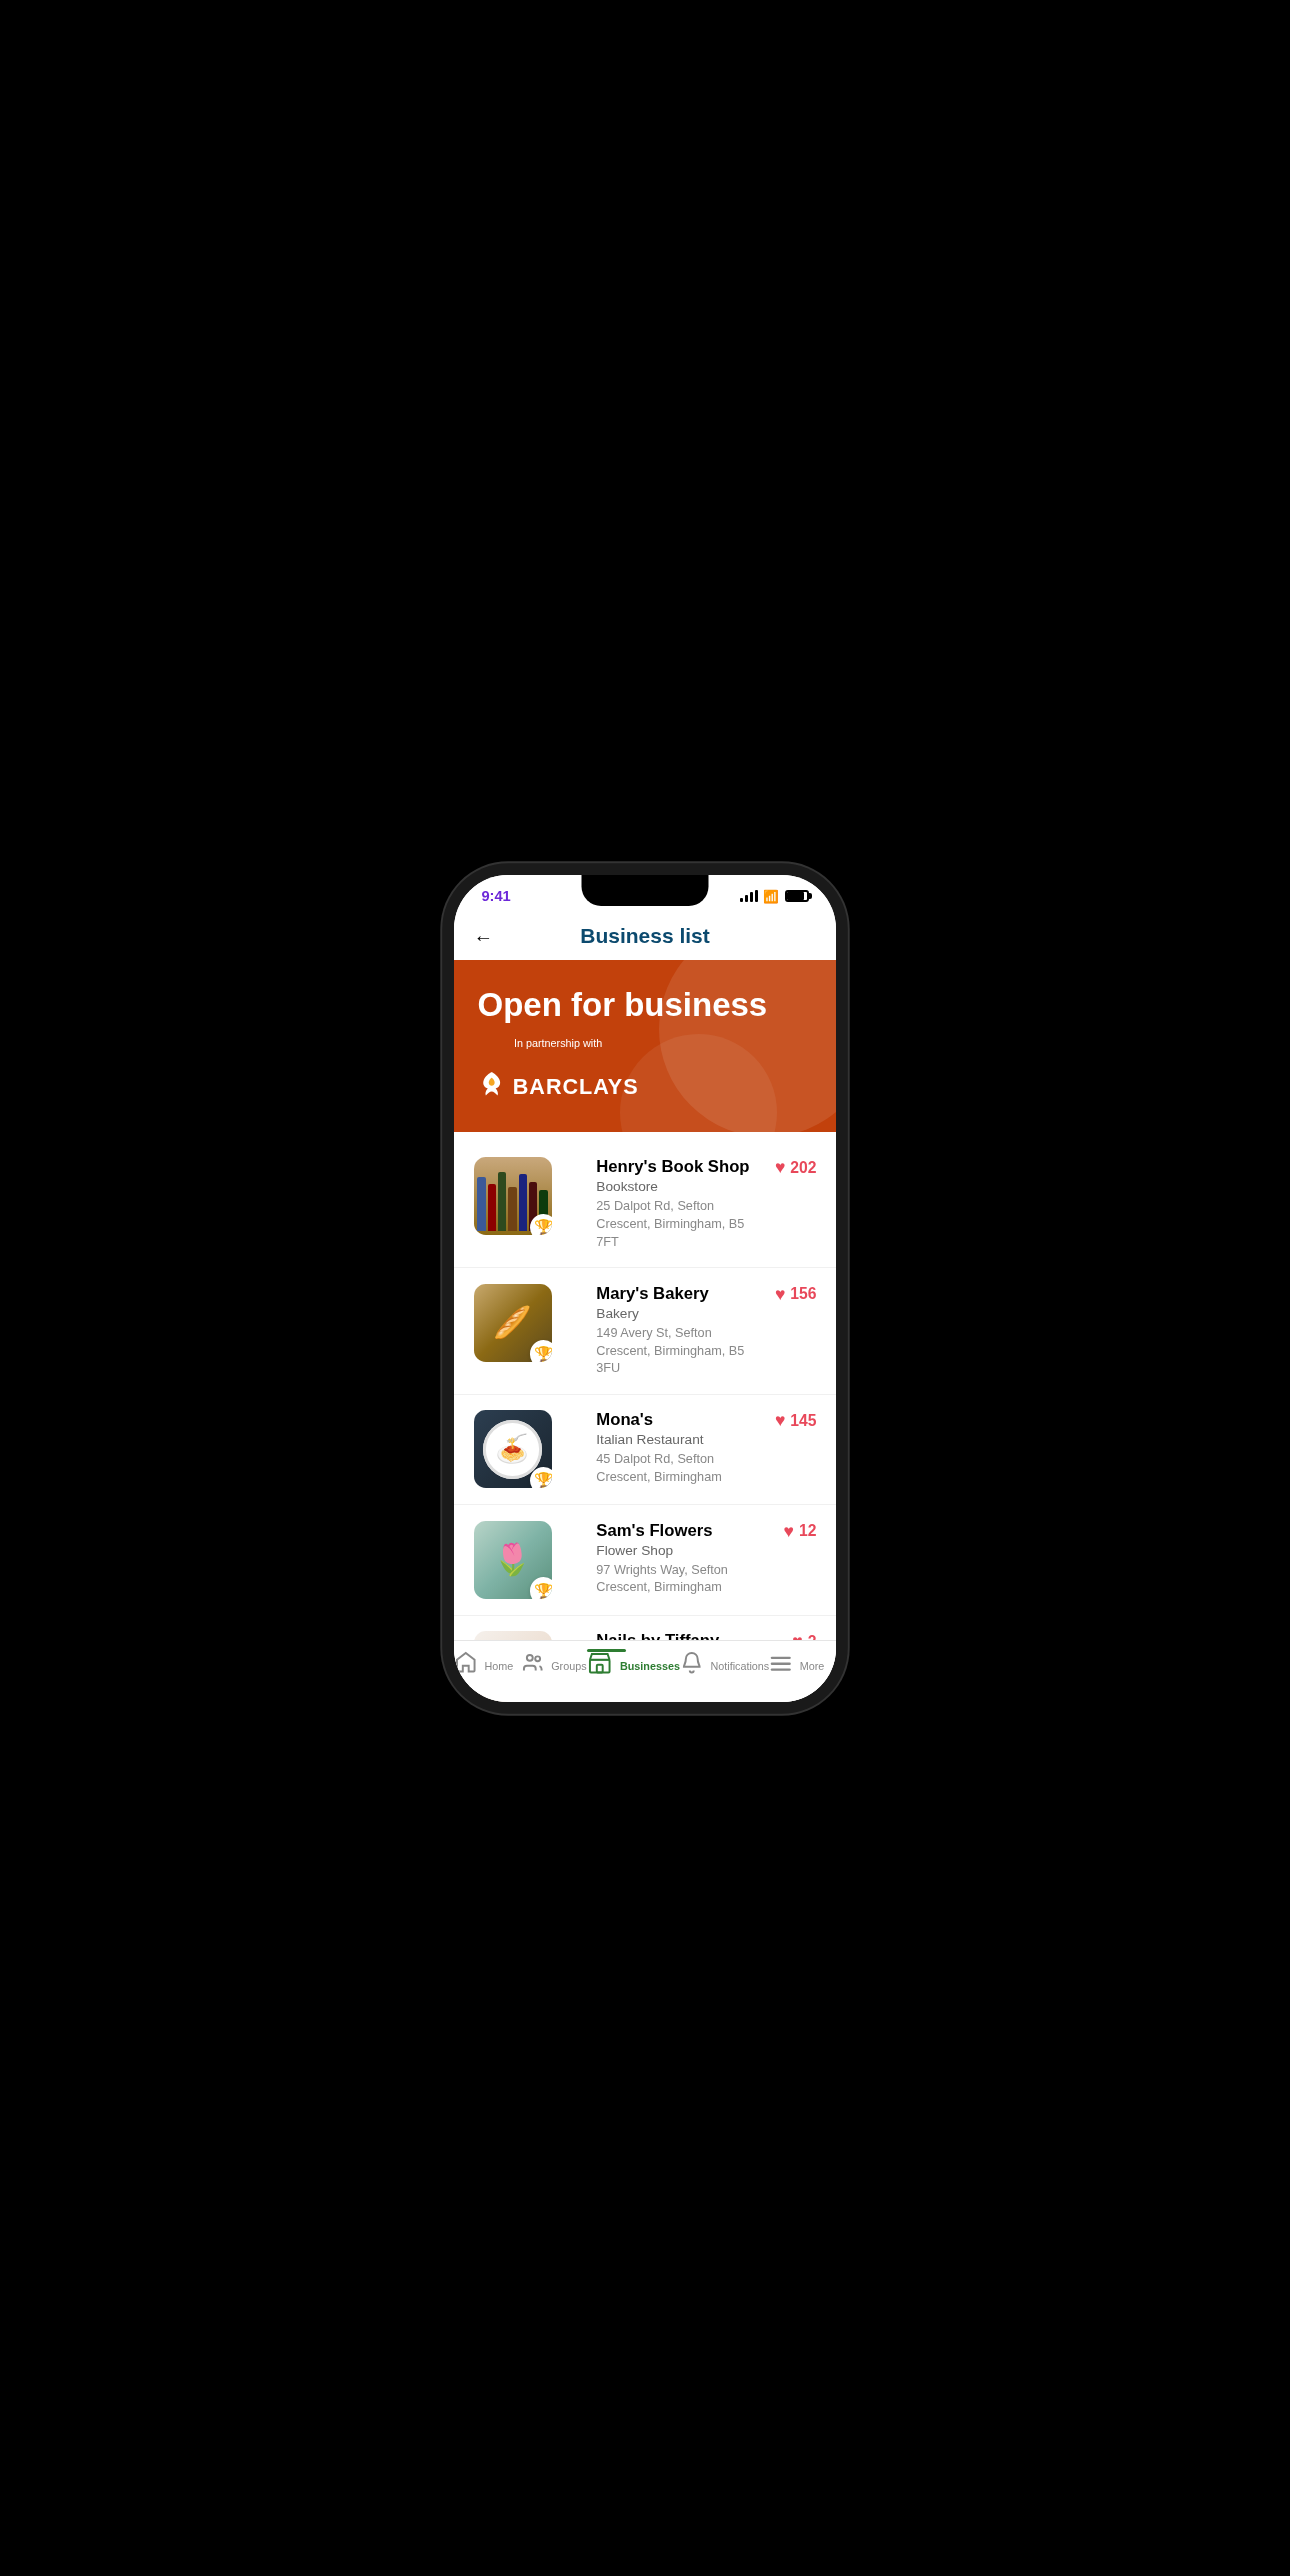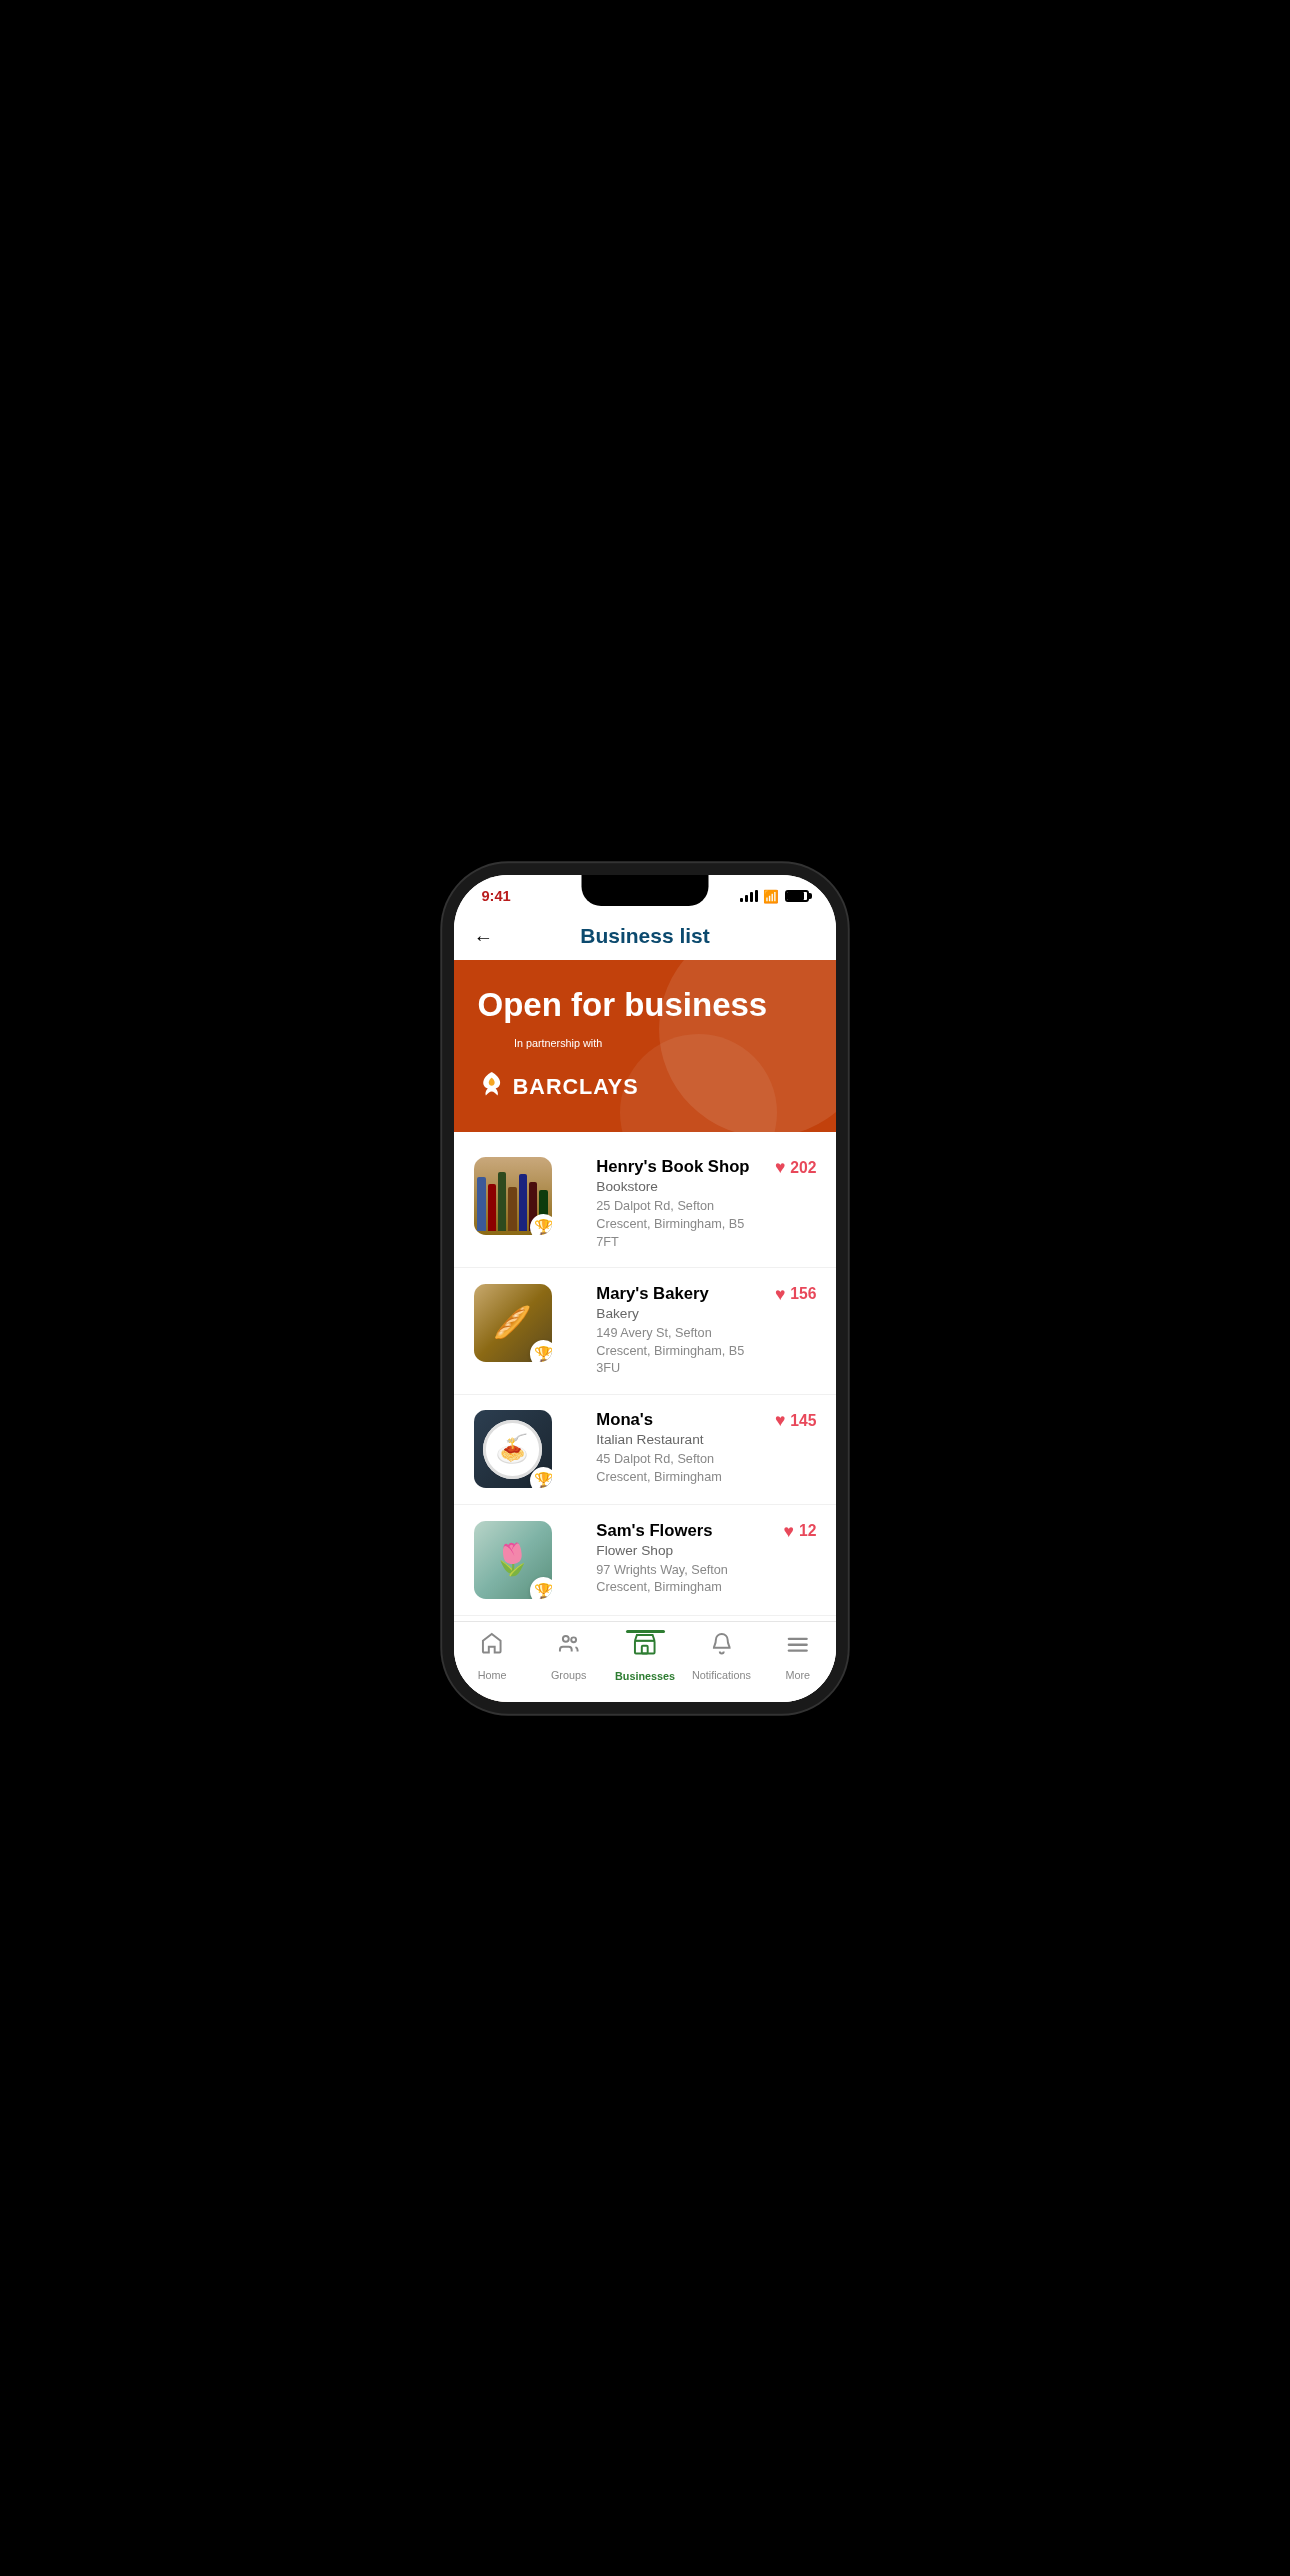--- a/index.html
+++ b/index.html
@@ -36,21 +36,21 @@
       align-items: center;
       padding: 13.7px 27.4px 7.8px;
       background: #fff;
       position: sticky;
       top: 0;
       z-index: 10;
     }
     .status-time {
       font-size: 14.7px;
       font-weight: 600;
-      color: #b91c1c;
+      color: #6d28d9;
     }
     .status-icons {
       display: flex;
       align-items: center;
       gap: 5.9px;
     }
     .signal-bars {
       display: flex;
       align-items: flex-end;
       gap: 2px;
@@ -337,21 +337,21 @@
     .nav-active-indicator {
       width: 39px;
       height: 2.9px;
       background: #2E7D32;
       border-radius: 2px;
       position: absolute;
       top: -1px;
     }
     .nav-item-wrapper {
       display: flex;
-      flex-direction: column;
+      flex-direction: row;
       align-items: center;
       gap: 7px;
       flex: 1;
       position: relative;
       cursor: pointer;
     }
 
     
     .bookshelf {
       width: 100%;

